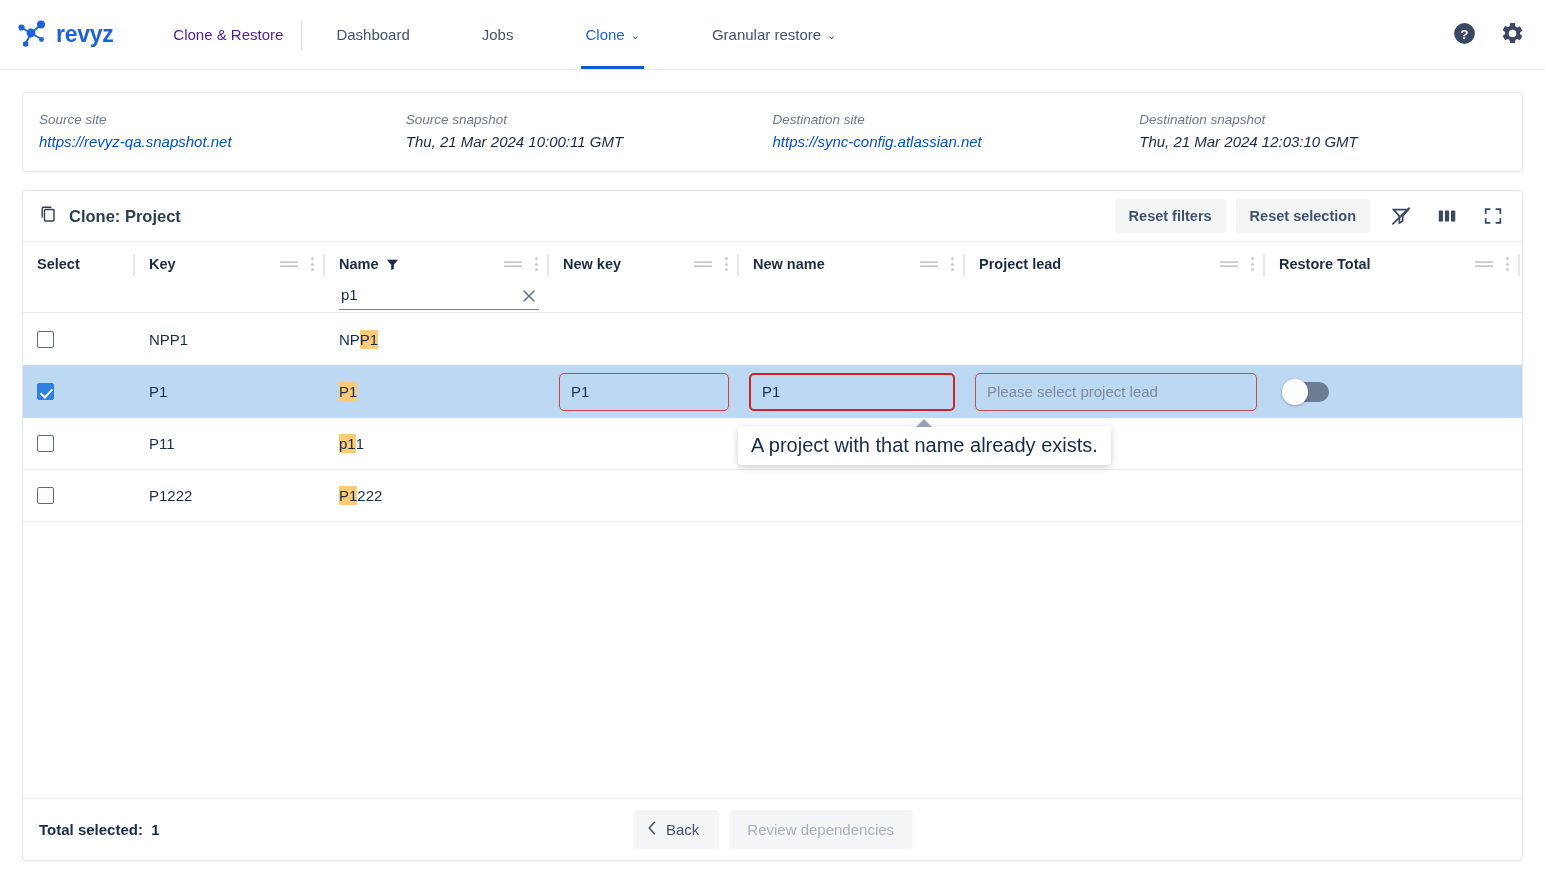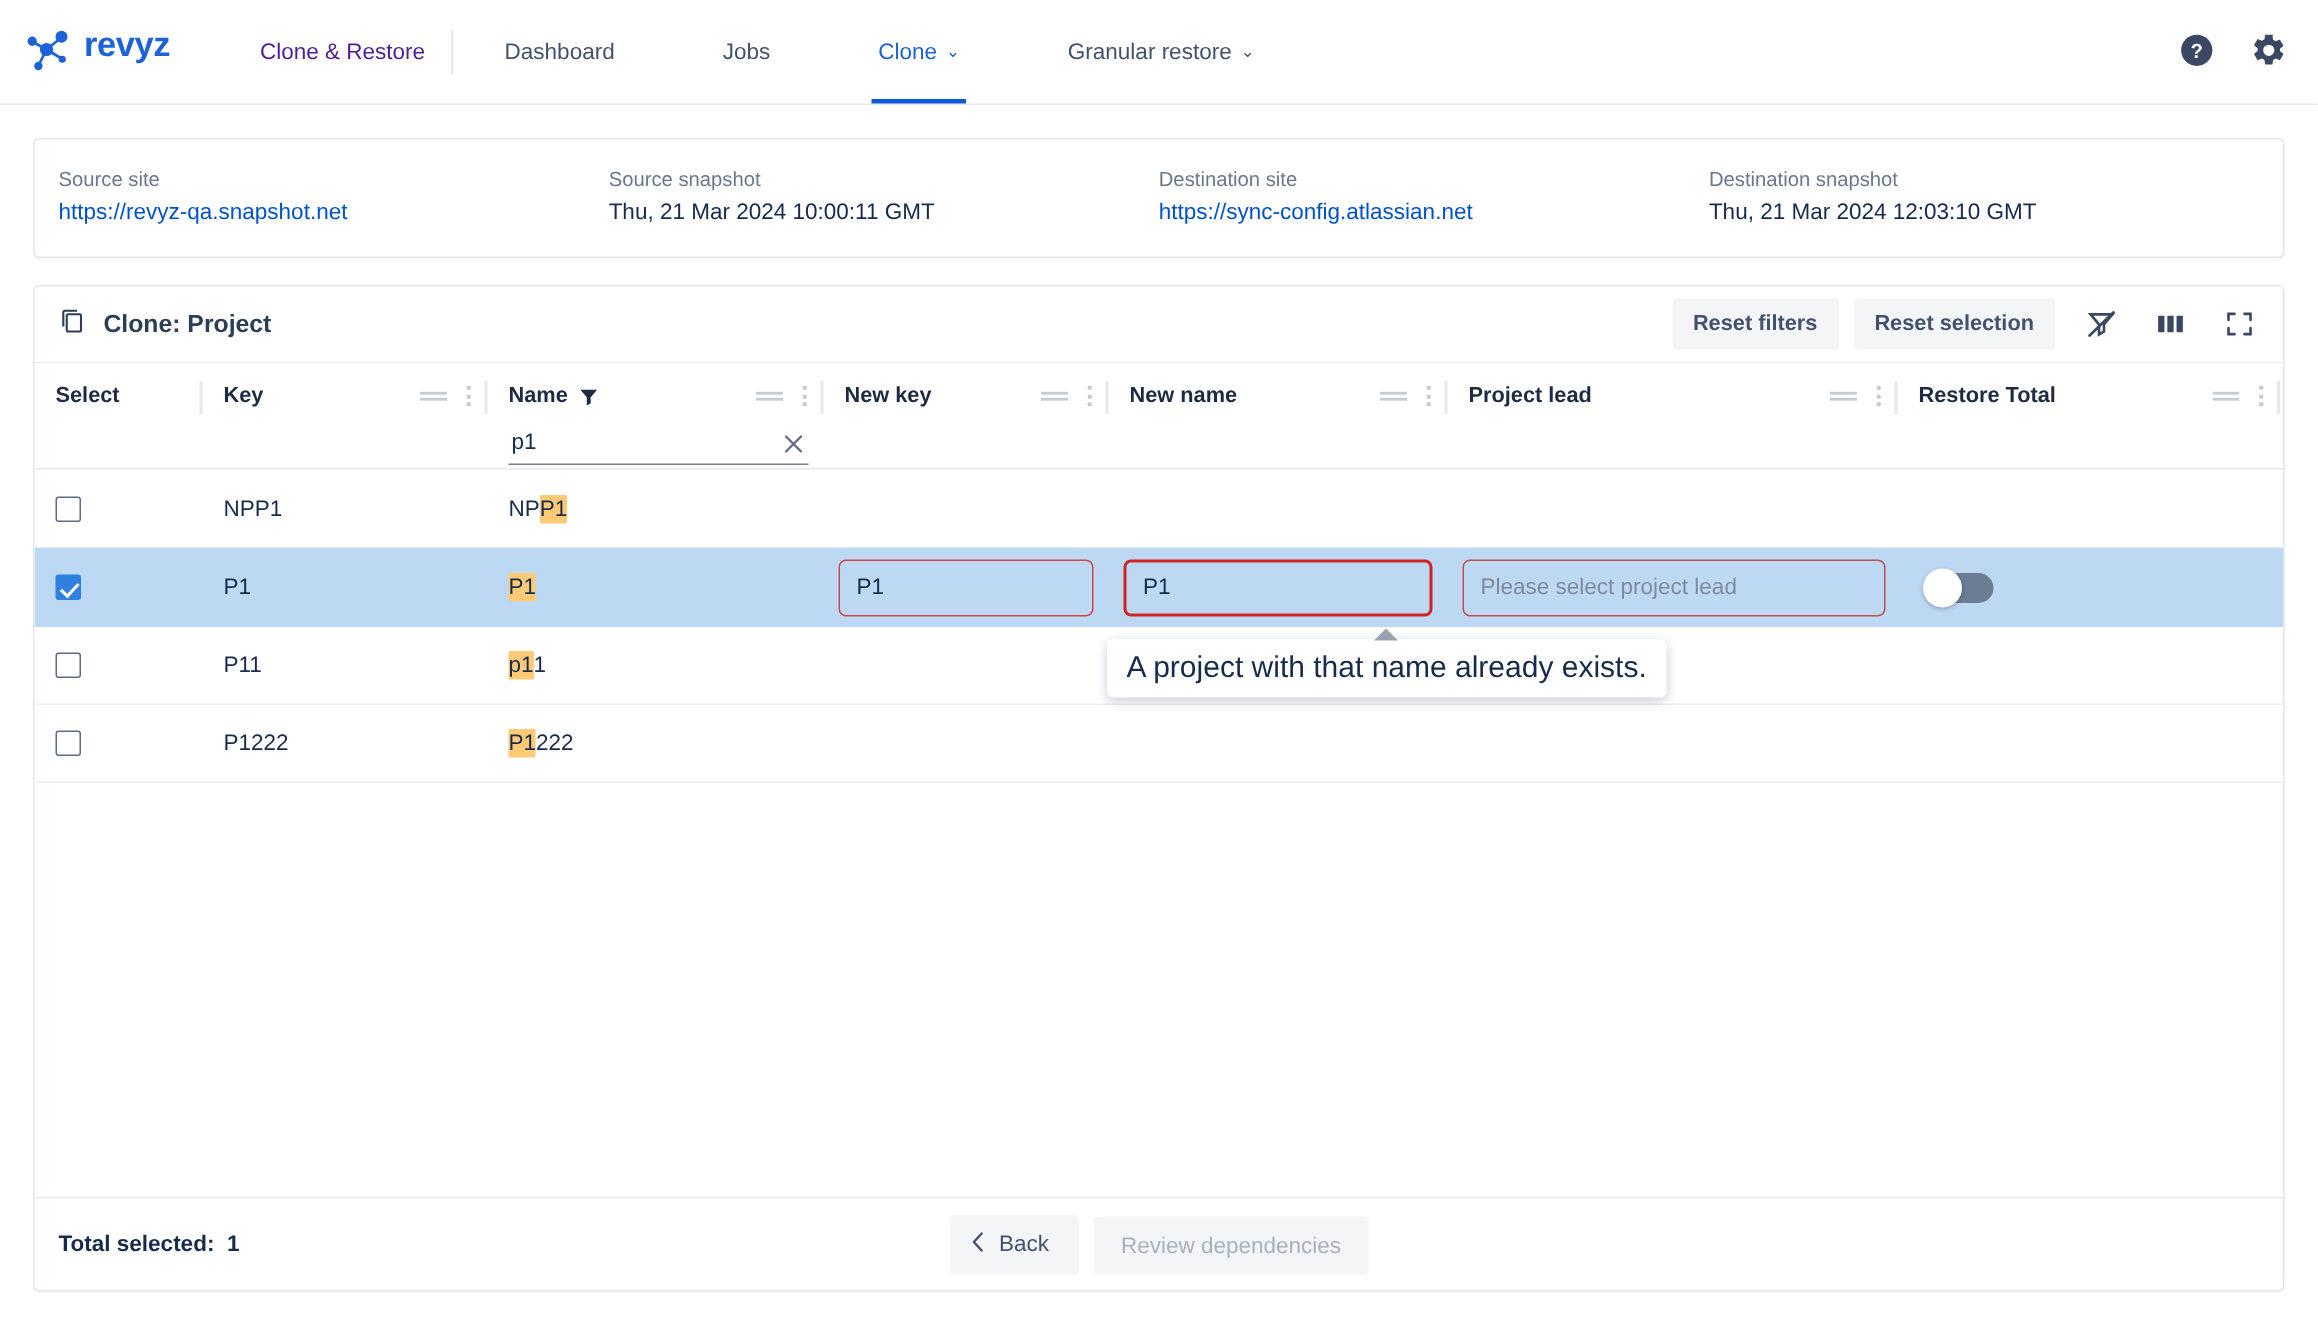--- a/index.html
+++ b/index.html
@@ -24,20 +24,21 @@
   }
   .nav-inner {
     display: flex;
     align-items: center;
     height: 69px;
     padding-left: 16px;
     gap: 0;
   }
   .logo {
     display: flex;
+    align-items: center;
     gap: 6px;
     margin-right: 28px;
     cursor: pointer;
   }
   .logo-mark { width: 34px; height: 34px; display: block; }
   .logo-text {
     font-size: 23px;
     font-weight: bold;
     color: #1d62d6;
     letter-spacing: -0.3px;
@@ -103,20 +104,21 @@
   }
   .info-card {
     border: 1px solid #e3e6ea;
     border-radius: 4px;
     background: #fff;
     height: 80px;
     display: flex;
     align-items: center;
     padding: 0 16px;
     box-shadow: 0 1px 1px rgba(9,30,66,0.04);
+    font-style: italic;
   }
   .info-cell { width: 25%; padding-left: 0; }
   .info-cell:nth-child(1) { padding-left: 0; }
   .info-label {
     font-size: 13.5px;
     color: #6b778c;
     margin-bottom: 6px;
     line-height: 1.1;
   }
   .info-value {
@@ -369,21 +371,21 @@
   .total {
     font-size: 15px;
     font-weight: bold;
     color: #172b4d;
   }
   .foot-btns {
     position: absolute;
     left: 50%;
     transform: translateX(-50%);
     display: flex;
-    align-items: flex-end;
+    align-items: flex-start;
     gap: 10px;
   }
   .btn-back {
     background: #f4f5f7;
     border: none;
     border-radius: 3px;
     font-family: "Liberation Sans", sans-serif;
     font-size: 15px;
     color: #42526e;
     padding: 11px 20px 11px 14px;

